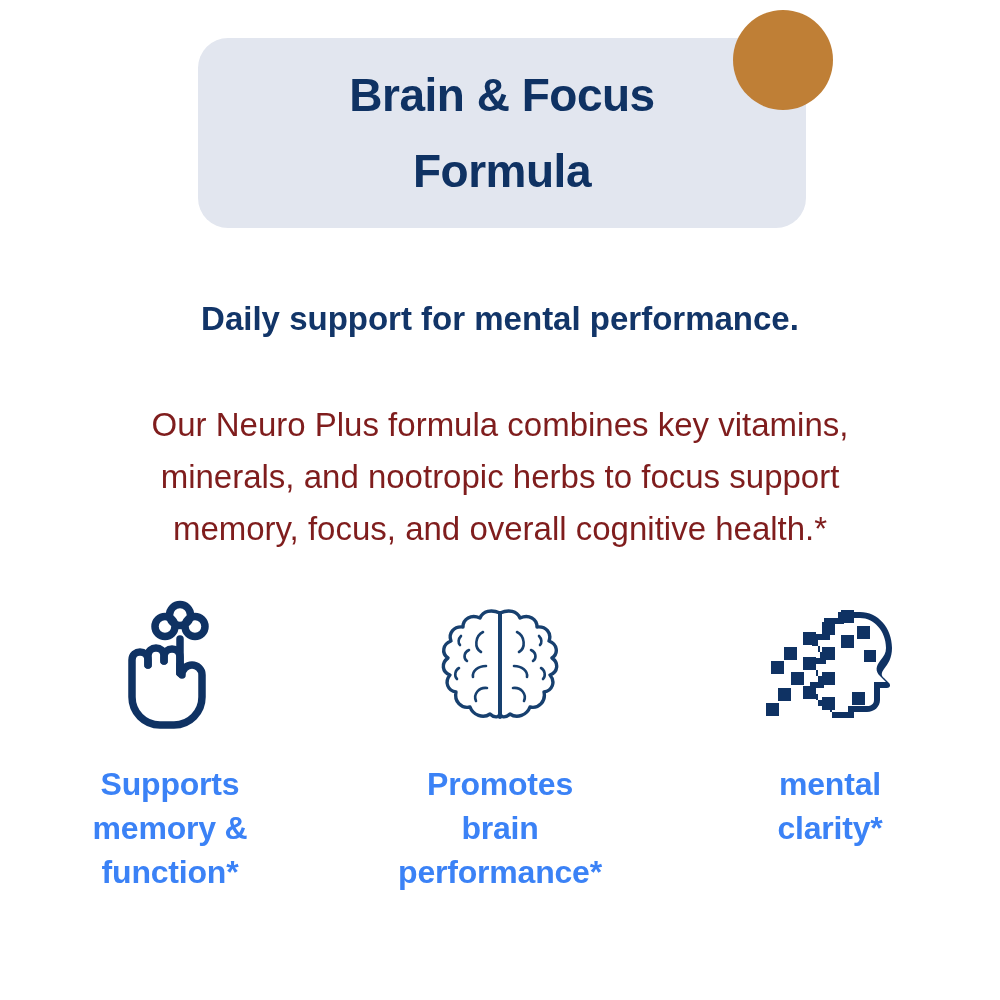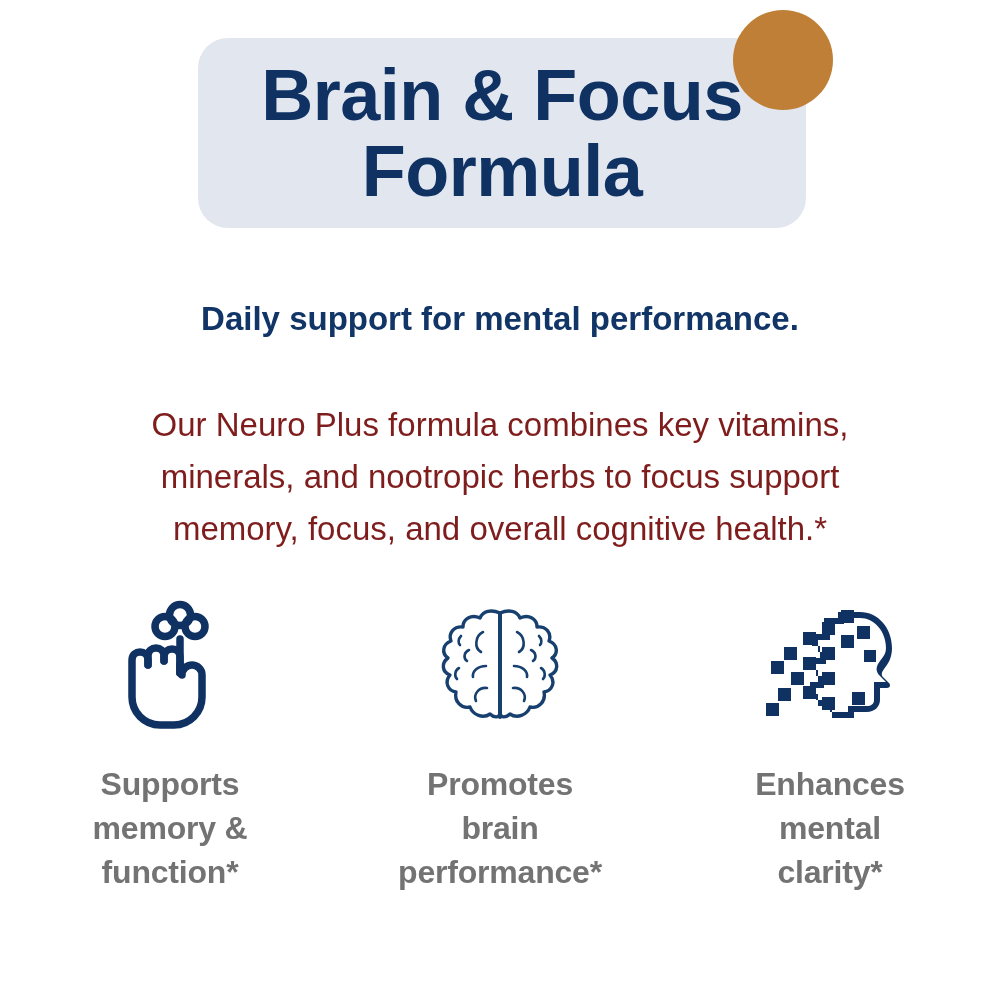--- a/index.html
+++ b/index.html
@@ -59,21 +59,21 @@
     left: 198px;
     top: 38px;
     width: 608px;
     height: 190px;
     z-index: 3;
     display: flex;
     flex-direction: column;
     align-items: center;
     justify-content: center;
     color: #0f3263;
-    font-size: 72px;
+    font-size: 46px;
     font-weight: bold;
     line-height: 76px;
     letter-spacing: -0.5px;
     text-align: center;
     white-space: nowrap;
   }
 
   
   .tagline {
     position: absolute;
@@ -118,21 +118,21 @@
     align-items: center;
   }
   .benefit-icon {
     height: 130px;
     display: flex;
     align-items: center;
     justify-content: center;
   }
   .benefit-label {
     margin-top: 32px;
-    color: #737373;
+    color: #3b82f6;
     font-size: 32px;
     font-weight: bold;
     line-height: 44px;
     text-align: center;
     letter-spacing: -0.2px;
   }
   .benefit-label .ln { display: block; white-space: nowrap; }
 
   svg { display: block; }
 </style>
@@ -254,20 +254,19 @@
             <rect x="16" y="82" width="13" height="13"></rect>
             <rect x="60" y="91" width="13" height="13"></rect>
             <rect x="4" y="97" width="13" height="13"></rect>
             <rect x="95" y="20" width="13" height="13"></rect>
             <rect x="102" y="44" width="12" height="12"></rect>
             <rect x="90" y="86" width="13" height="13"></rect>
           </g>
         </svg>
       </div>
       <div class="benefit-label">
-        <span class="ln">Enhances</span>
         <span class="ln">mental</span>
         <span class="ln">clarity*</span>
       </div>
     </div>
 
   </div>
 </div>
 
 </body></html>

